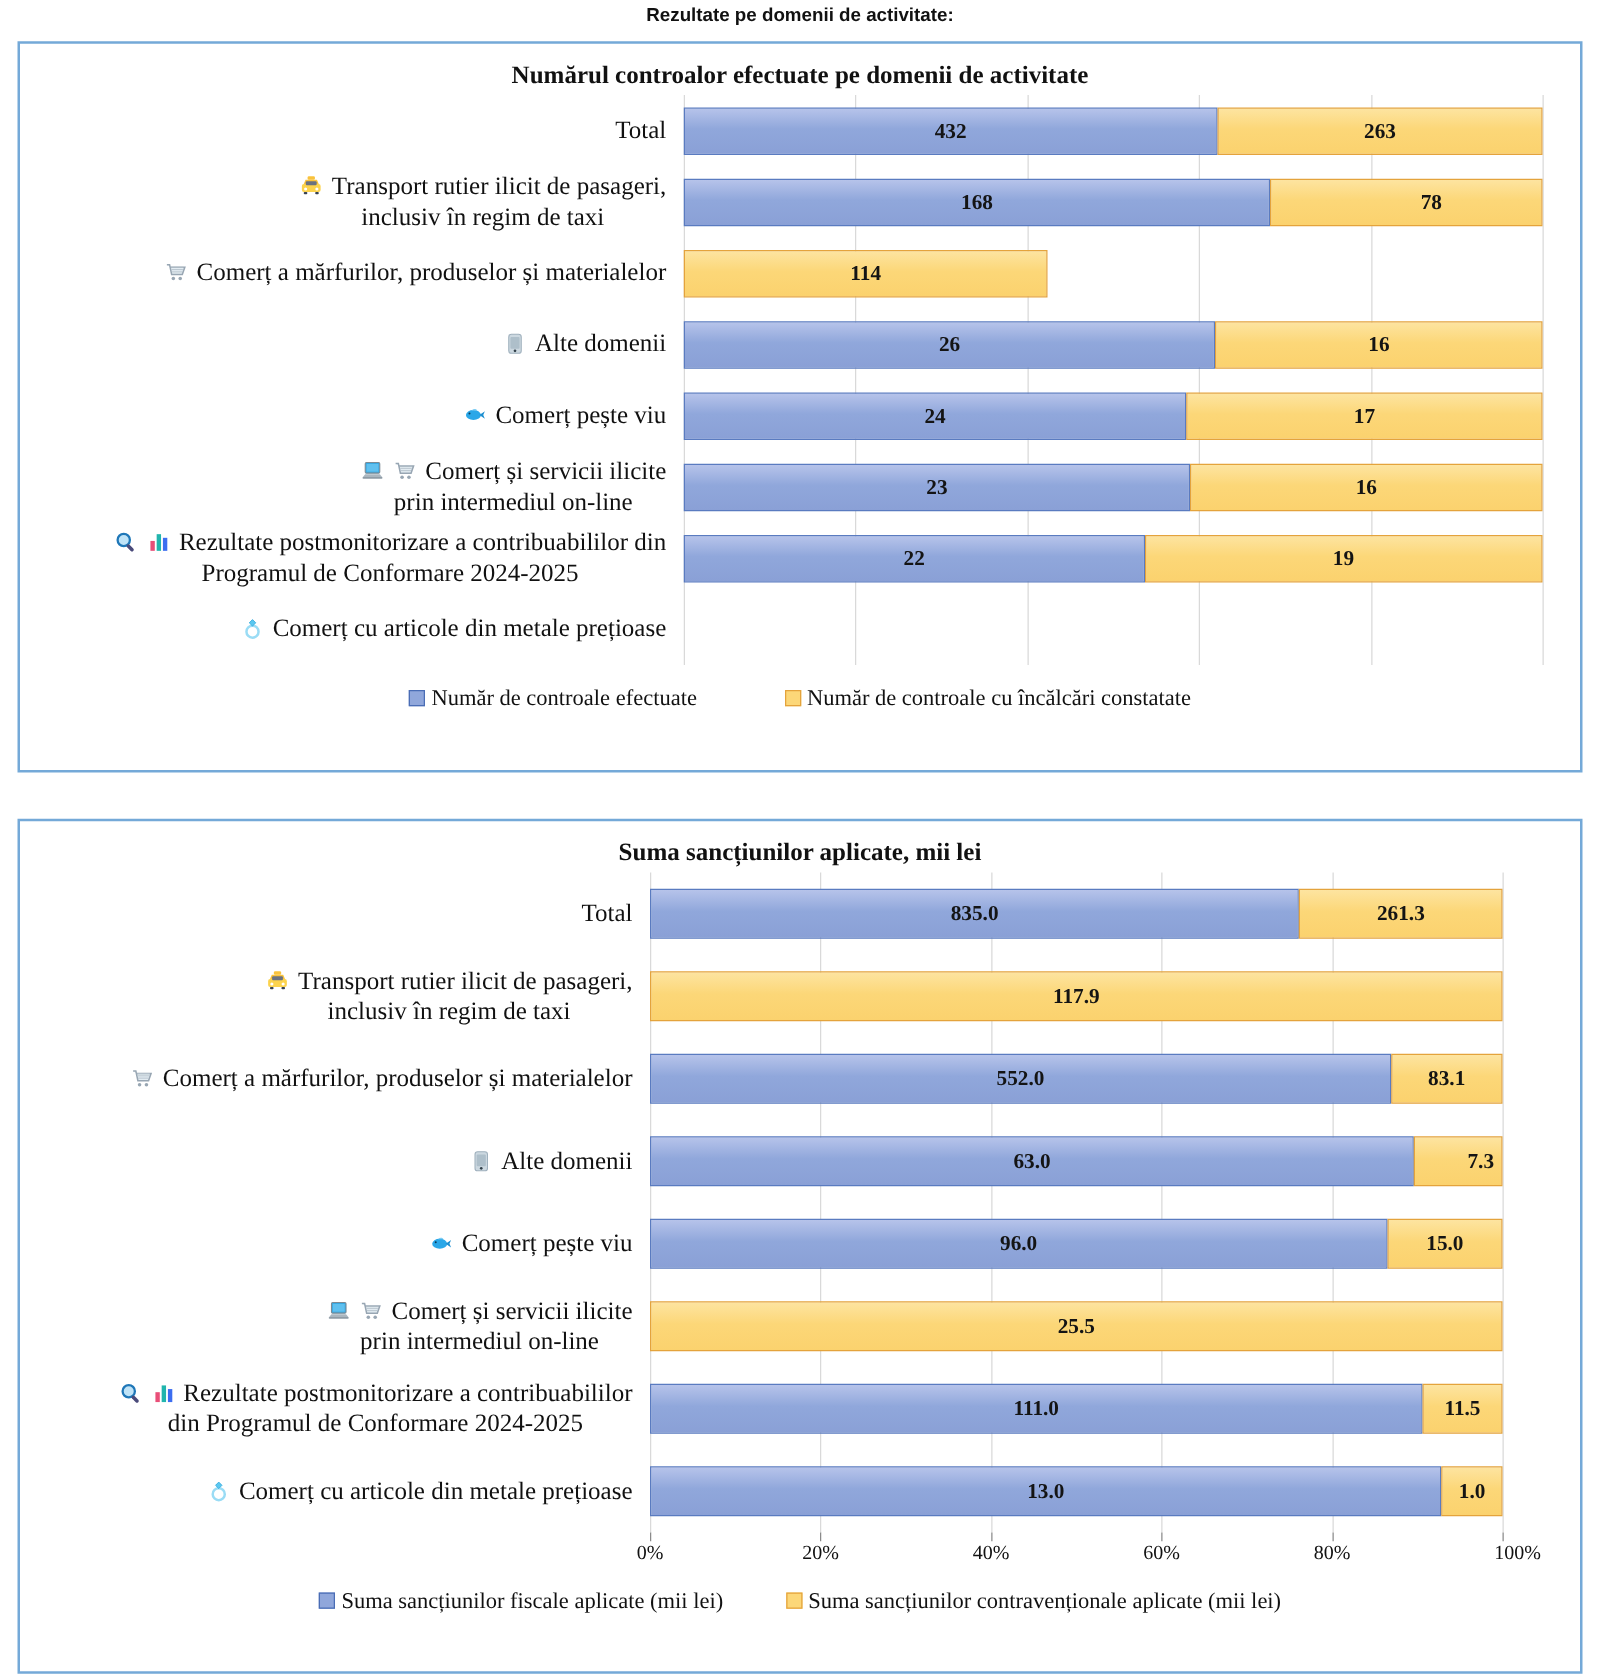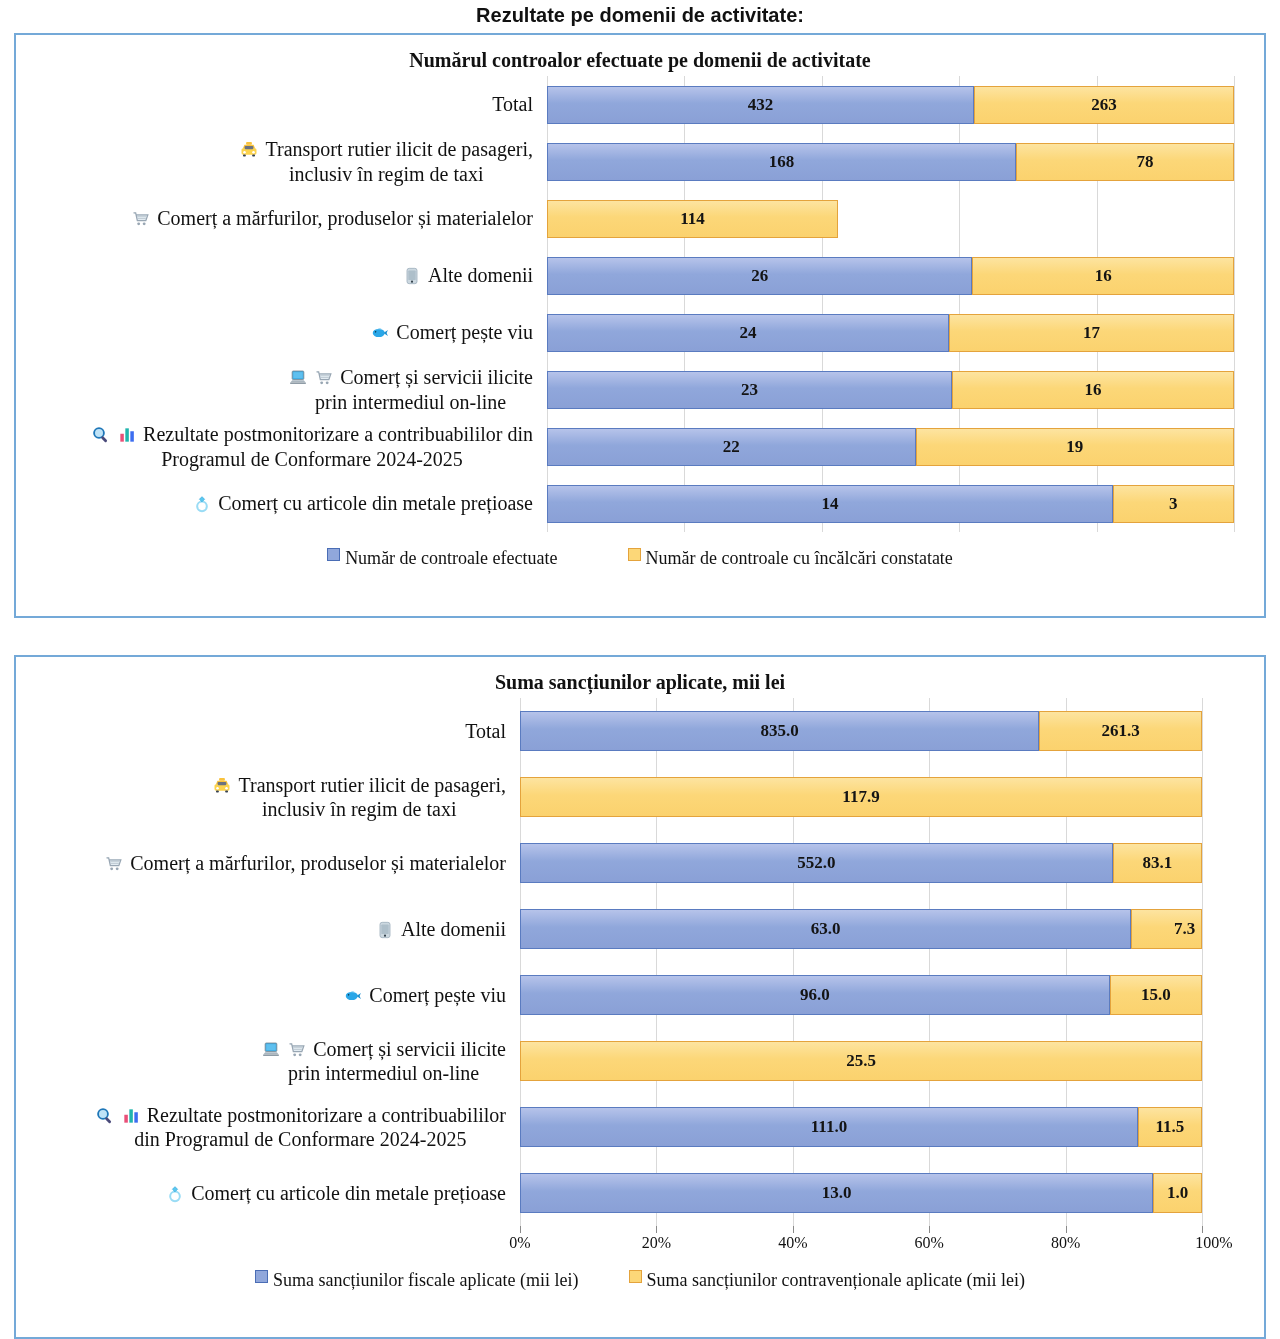--- a/index.html
+++ b/index.html
@@ -1,18 +1,18 @@
 <!DOCTYPE html>
 <html><head>
 <meta charset="utf-8">
 <style>
   html,body{margin:0;padding:0;background:#ffffff;width:1280px;height:1339px;overflow:hidden;
             font-family:"Liberation Serif","DejaVu Serif",serif;color:#111;}
   .page-header{position:absolute;top:4px;left:0;width:1280px;text-align:center;
-               font-family:"Liberation Sans","DejaVu Sans",sans-serif;font-weight:700;font-size:20px;}
+               font-family:"Liberation Sans","DejaVu Sans",sans-serif;font-weight:700;font-size:15px;}
   .panel{position:absolute;left:14px;width:1252px;border:2px solid #74a9d8;background:#fff;box-sizing:border-box;}
   #panel1{top:33px;height:585px;}
   #panel2{top:655px;height:684px;}
   .chart-title{text-align:center;font-weight:700;font-size:20px;margin-top:14px;}
   .rows{position:relative;margin-top:4px;}
   .grid-layer{position:absolute;top:0;bottom:0;z-index:0;}
   .gridline{position:absolute;top:0;bottom:0;width:1px;background:#d9d9d9;}
   .row{display:flex;align-items:center;position:relative;z-index:1;}
   .label-cell{display:flex;justify-content:flex-end;align-items:center;box-sizing:border-box;
               padding-right:14px;font-size:20px;line-height:1.22;}
@@ -34,21 +34,21 @@
   .c2 .plot-cell{width:682px;}
   .c2 .row{height:66px;}
   .c2 .bar{height:40px;}
   .c2 .grid-layer{left:504px;width:682px;}
   .axis{position:relative;margin-left:504px;width:682px;height:36px;}
   .tick{position:absolute;top:0;width:1px;height:7px;background:#8a8a8a;}
   .tick-label{position:absolute;top:8px;transform:translateX(-50%);font-size:16px;white-space:nowrap;}
   .legend{display:flex;justify-content:center;align-items:center;font-size:18px;}
   #panel1 .legend{gap:70px;margin-top:16px;}
   #panel2 .legend{gap:50px;margin-top:8px;}
-  .legend-item{display:flex;gap:5px;white-space:nowrap;}
+  .legend-item{display:flex;align-items:center;gap:5px;white-space:nowrap;}
   .swatch{width:13px;height:13px;box-sizing:border-box;}
   .swatch-1{background:#90a7db;border:1px solid #4a6db5;}
   .swatch-2{background:#fcd778;border:1px solid #e4a33c;}
 </style>
 </head>
 <body>
 
 <div class="page-header">Rezultate pe domenii de activitate:</div>
 
 <div id="panel1" class="panel c1">
@@ -204,30 +204,20 @@
           </div>
         </div>
       </div>
       <div class="row">
         <div class="label-cell">
           <div class="cat"><span class="icon"><svg viewBox="0 0 24 24" width="20" height="20">
                 <circle cx="12" cy="14.8" r="5.8" fill="none" stroke="#9adcf5" stroke-width="2.4"></circle>
                 <path d="M12 3.2l3.1 3.1-3.1 3.1-3.1-3.1z" fill="#5bc8f0" stroke="#2fa8dd" stroke-width="0.8"></path>
               </svg></span>Comerț cu articole din metale prețioase</div>
         </div>
-        <div class="plot-cell">
-          <div class="bar">
-            <div class="seg seg-1" style="width: 82.3529%;">
-              <span class="val">14</span>
-            </div>
-            <div class="seg seg-2" style="width: 17.6471%;">
-              <span class="val">3</span>
-            </div>
-          </div>
-        </div>
       </div>
     </div>
   <div class="legend">
     <div class="legend-item">
       <span class="swatch swatch-1"></span>
       <span>Număr de controale efectuate</span>
     </div>
     <div class="legend-item">
       <span class="swatch swatch-2"></span>
       <span>Număr de controale cu încălcări constatate</span>

